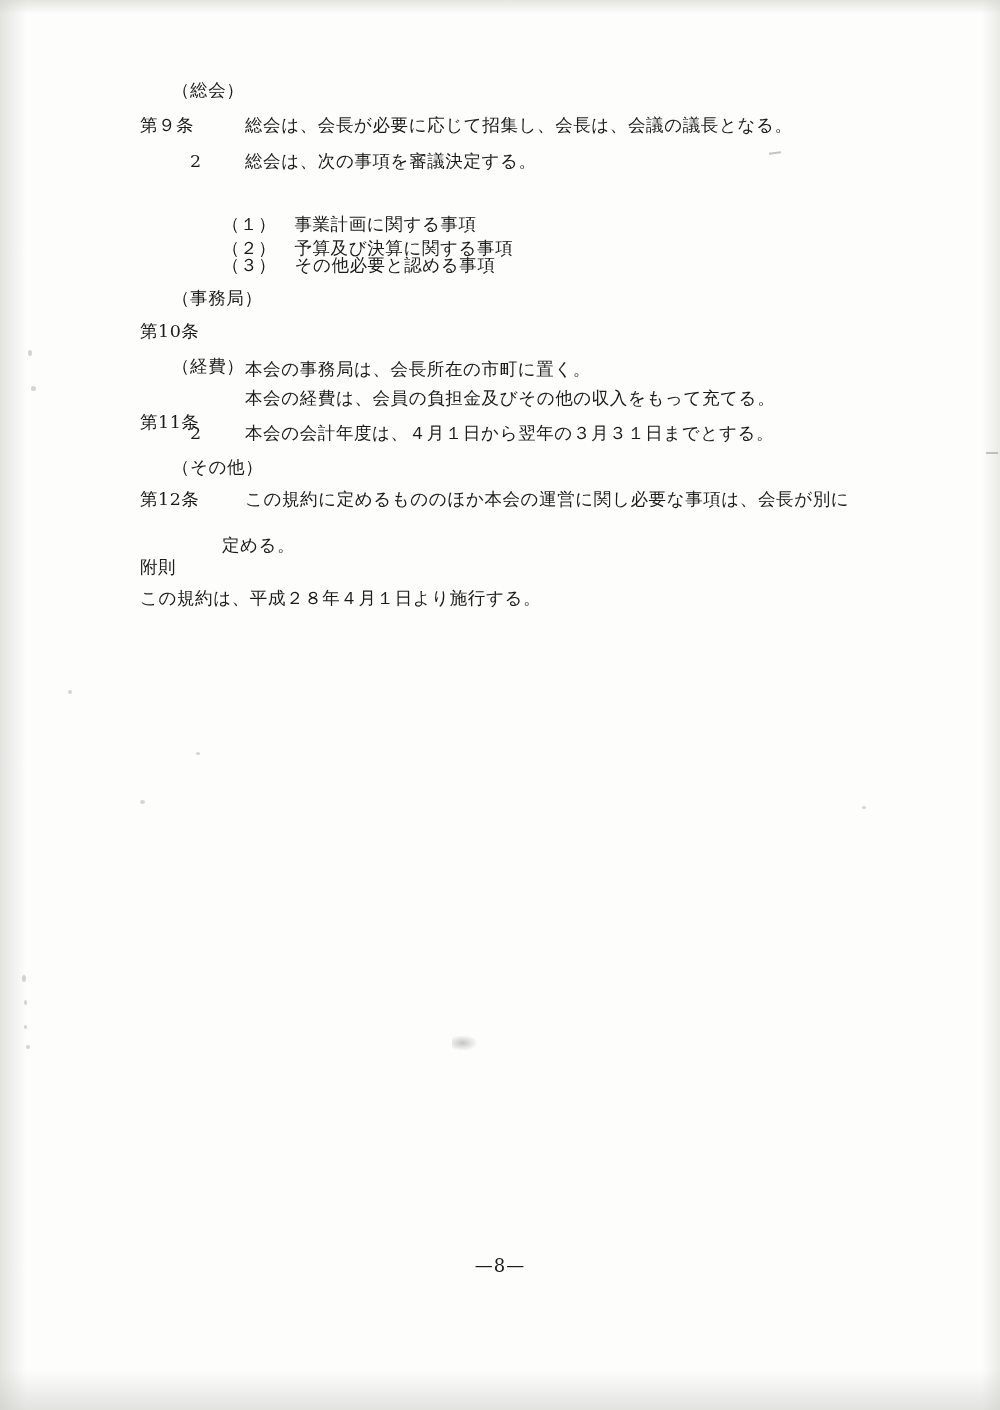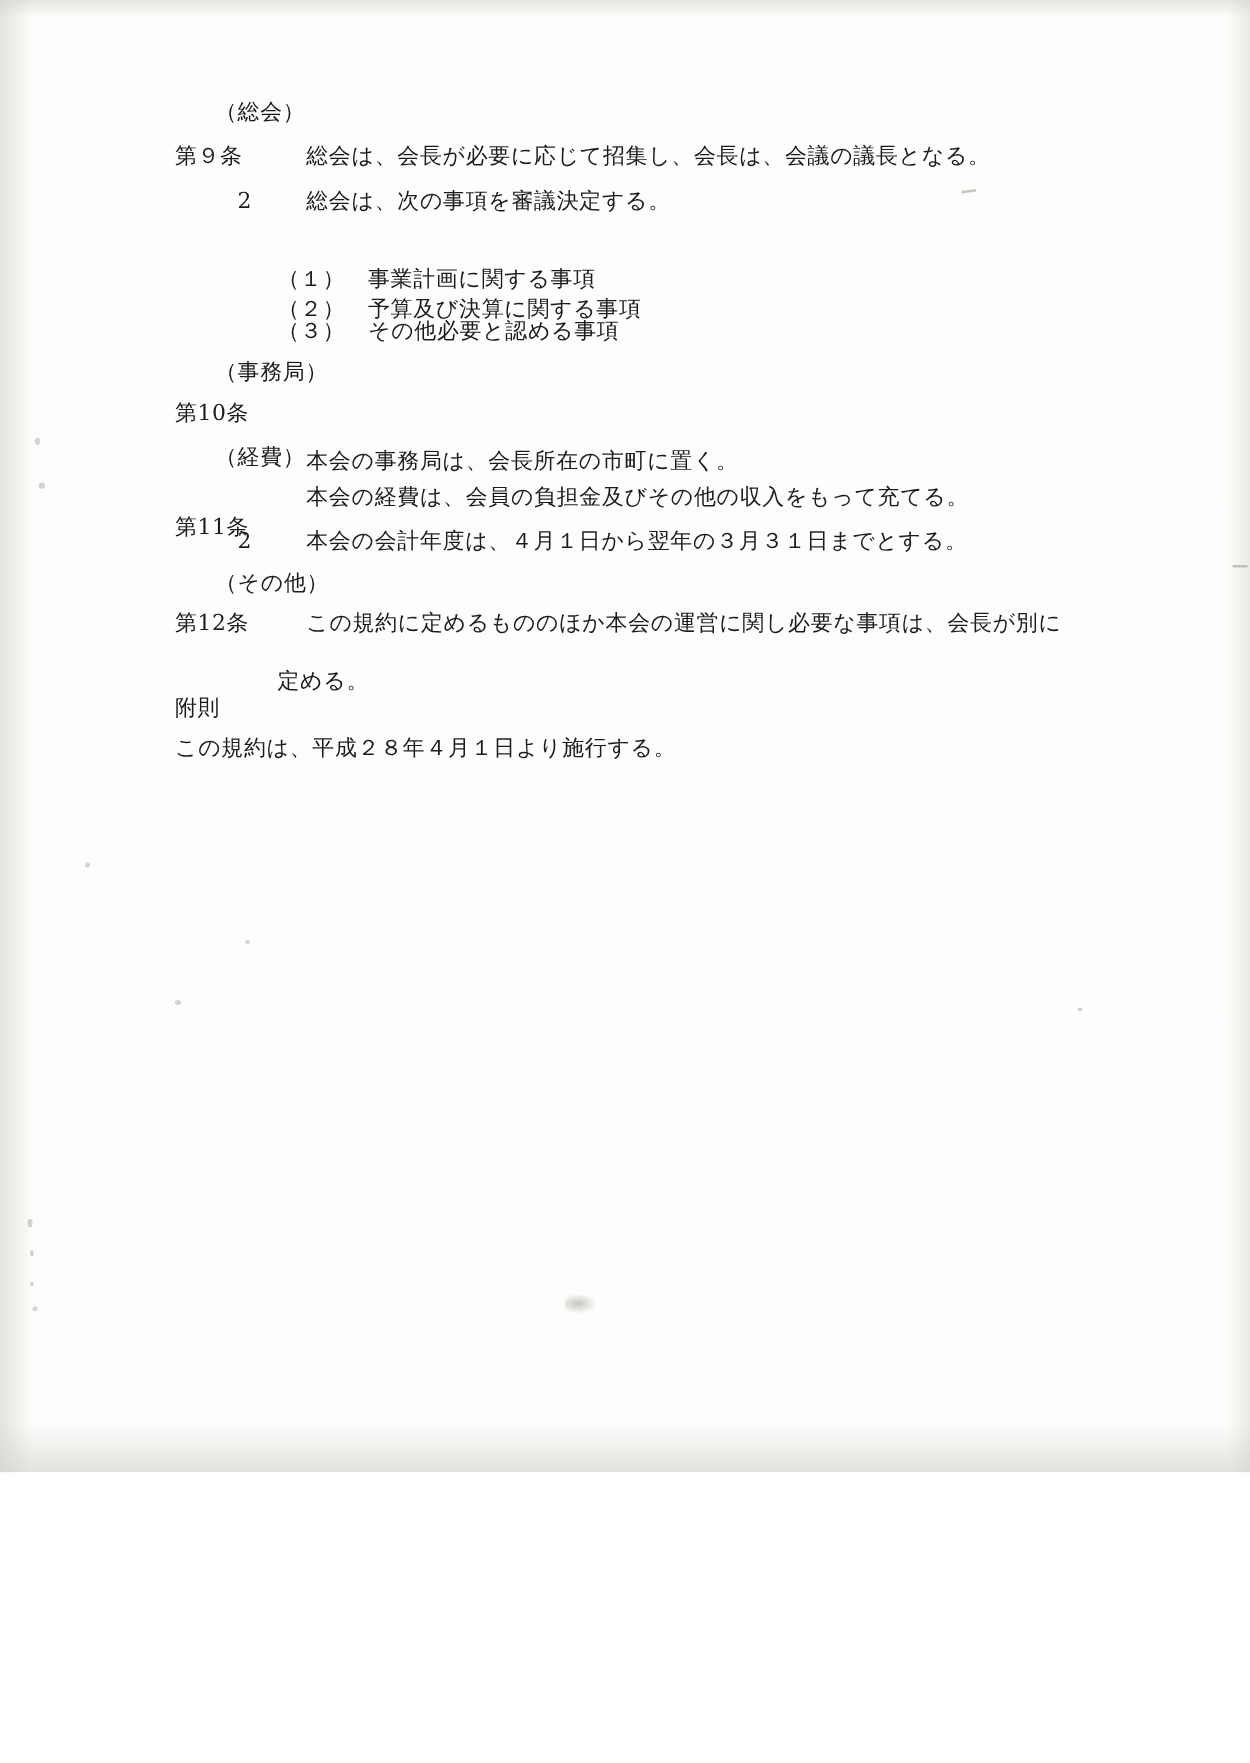--- a/index.html
+++ b/index.html
@@ -7,21 +7,21 @@
     padding: 0;
     background: #ffffff;
   }
   body {
     font-family: "DejaVu Serif", "Liberation Serif", serif;
     color: #141414;
   }
   .page {
     position: relative;
     width: 1000px;
-    height: 1178px;
+    height: 1410px;
     margin: 0 auto;
     background: #fdfdfb;
     overflow: hidden;
   }
 
   
   .scan-edge-left {
     position: absolute;
     left: 0; top: 0;
     width: 26px; height: 100%;
@@ -132,21 +132,21 @@
       <div class="line" style="left: 172px; top: 356px;">（経費）</div>
       <div class="line indent-head" style="left: 140px; top: 388px; margin-top: 24px;">第11条</div>
       <div class="line" style="left: 245px; top: 388px;">本会の経費は、会員の負担金及びその他の収入をもって充てる。</div>
       <div class="line" style="left: 190px; top: 423px;">2</div>
       <div class="line" style="left: 245px; top: 423px;">本会の会計年度は、４月１日から翌年の３月３１日までとする。</div>
       <div class="line" style="left: 172px; top: 457px;">（その他）</div>
       <div class="line indent-head" style="left: 140px; top: 489px;">第12条</div>
       <div class="line" style="left: 245px; top: 489px;">この規約に定めるもののほか本会の運営に関し必要な事項は、会長が別に</div>
       <div class="line" style="left: 222px; top: 523px; margin-top: 12px;">定める。</div>
       <div class="line" style="left: 140px; top: 557px;">附則</div>
-      <div class="line" style="left: 140px; top: 588px; font-family: Liberation Serif, serif;">この規約は、平成２８年４月１日より施行する。</div>
+      <div class="line" style="left: 140px; top: 588px;">この規約は、平成２８年４月１日より施行する。</div>
     </div>
 
   <div class="page-number">—8—</div>
 
 <div class="speck" style="left: 28px; top: 350px; width: 4px; height: 6px;"></div>
     <div class="speck" style="left: 31px; top: 386px; width: 5px; height: 5px;"></div>
     <div class="speck" style="left: 22px; top: 975px; width: 4px; height: 7px;"></div>
     <div class="speck" style="left: 24px; top: 1000px; width: 3px; height: 5px;"></div>
     <div class="speck" style="left: 24px; top: 1025px; width: 3px; height: 4px;"></div>
     <div class="speck" style="left: 26px; top: 1045px; width: 4px; height: 4px;"></div>

